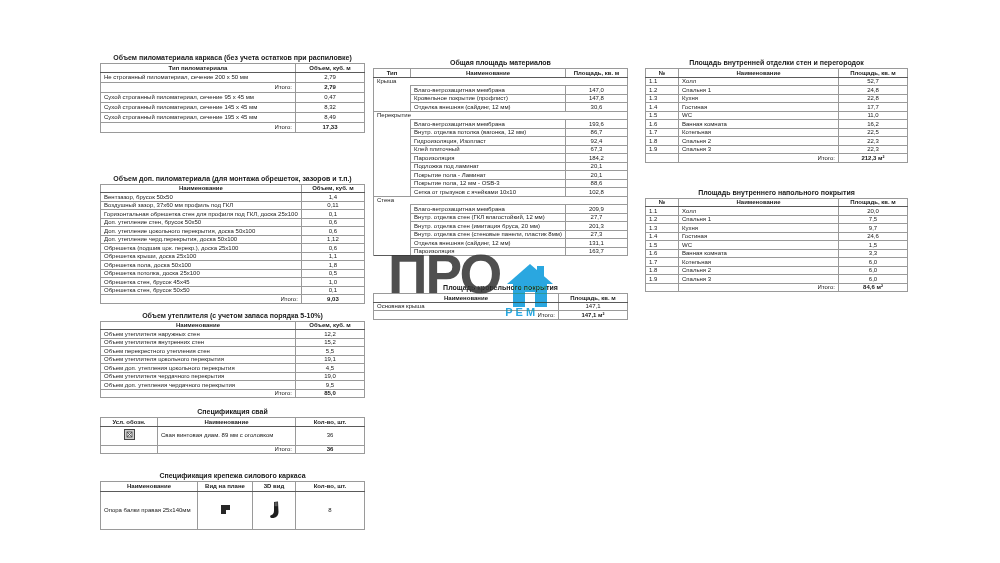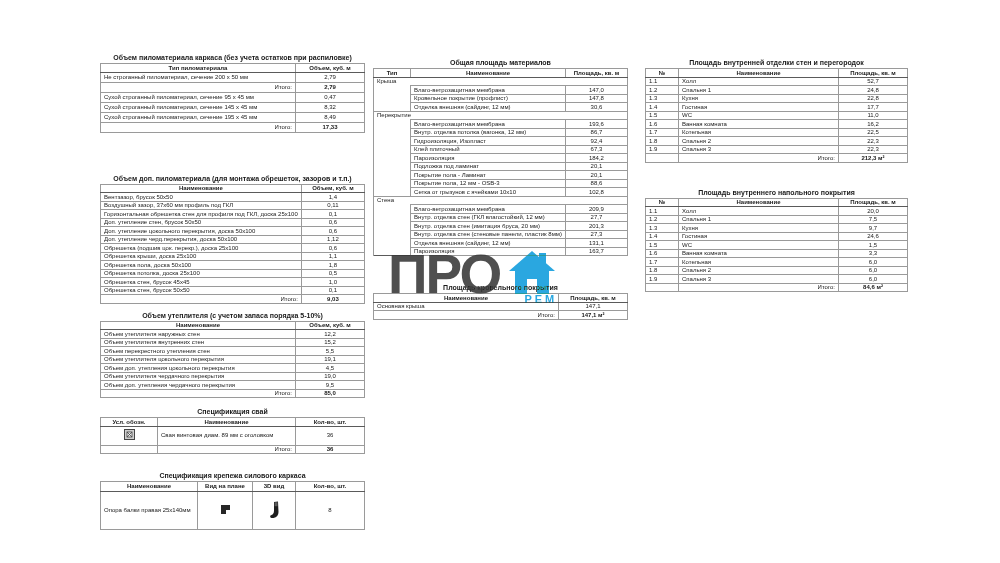--- a/index.html
+++ b/index.html
@@ -42,21 +42,21 @@
   .mt-c{margin-top:10px;} 
   .mt-d{margin-top:18px;} 
   .mt-e{margin-top:28px;} 
   .mt-f{margin-top:26px;} 
 
   
   .watermark{position:absolute;left:388px;top:248px;display:flex;align-items:flex-start;
      z-index:5;pointer-events:none;mix-blend-mode:darken;}
   .wm-text{font-size:55px;font-weight:bold;letter-spacing:-2px;line-height:52px;
      color:rgba(55,55,55,0.88);font-family:"Liberation Sans",sans-serif;}
-  .wm-house{width:52px;margin:3px 5px;display:flex;flex-direction:column;align-items:flex-end;}
+  .wm-house{width:52px;margin:16px 5px;display:flex;flex-direction:column;align-items:flex-start;}
   .wm-sub{font-size:11px;font-weight:bold;letter-spacing:3px;color:#2aa7e0;line-height:10px;margin-top:-1px;}
 </style>
 </head>
 <body>
 
 <div class="sheet">
 
   <div class="col" id="col-left">
 
     <div class="tbl-block">

